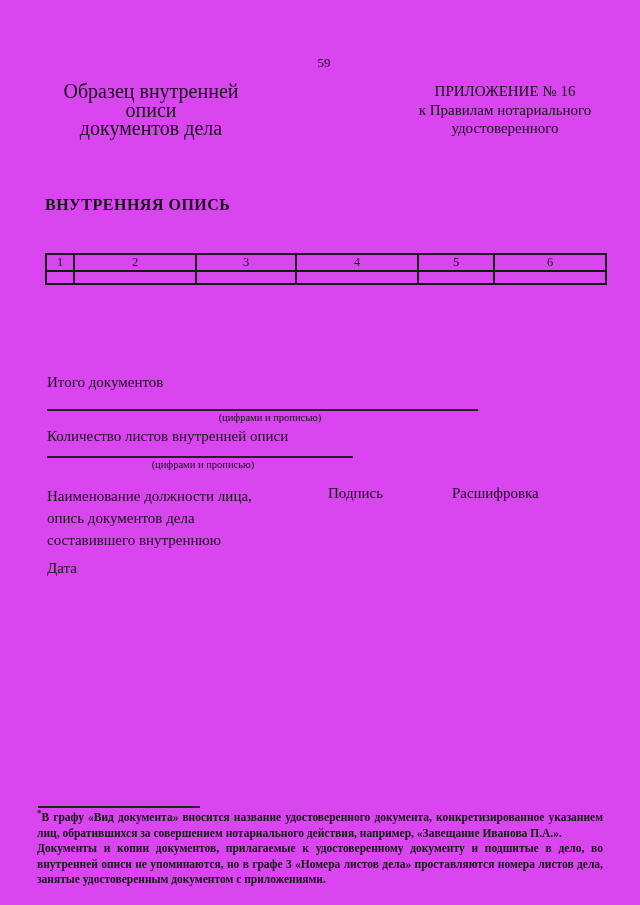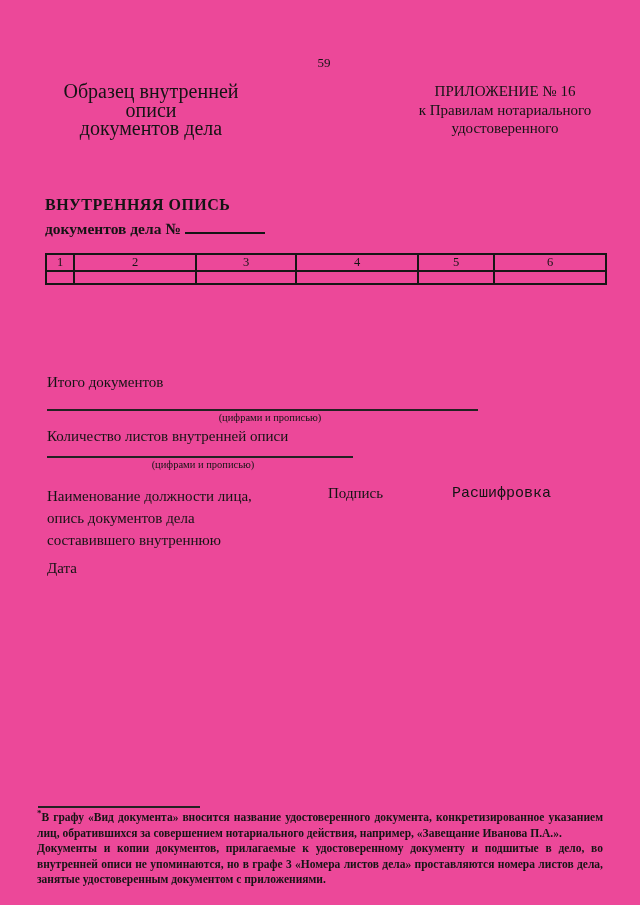--- a/index.html
+++ b/index.html
@@ -1,19 +1,19 @@
 <!DOCTYPE html>
 <html><head>
 <meta charset="utf-8">
 <style>
   html,body{margin:0;padding:0;background:#fff;}
   .page{
     position:relative;
     width:640px;height:905px;
-    background:#ec4899;
+    background:#d946ef;
     font-family:"Liberation Serif","DejaVu Serif",serif;
     color:#141414;
     overflow:hidden;
   }
   .abs{position:absolute;}
   .page-number{left:0;top:55px;width:648px;text-align:center;font-size:13px;}
   .hdr-left{left:40px;top:82px;width:222px;text-align:center;font-size:20px;line-height:18.5px;}
   .hdr-right{left:405px;top:82px;width:200px;text-align:center;font-size:15px;line-height:18.5px;}
   .title-block{left:45px;top:196px;width:560px;font-weight:bold;}
   .title-line1{font-size:16px;letter-spacing:0.5px;}
@@ -57,24 +57,20 @@
   </div>
 
   <div class="abs hdr-right">
     <div>ПРИЛОЖЕНИЕ № 16</div>
     <div>к Правилам нотариального</div>
     <div>удостоверенного</div>
   </div>
 
   <div class="abs title-block">
     <div class="title-line1">ВНУТРЕННЯЯ ОПИСЬ</div>
-    <div class="title-line2">
-      <span>документов дела №</span>
-      <span class="blank-line"></span>
-    </div>
   </div>
 
   <table class="doc-table">
     <colgroup>
       <col style="width:28px">
         <col style="width:122px">
         <col style="width:100px">
       <col style="width:122px">
         <col style="width:76px">
         <col style="width:112px">
@@ -108,21 +104,21 @@
 
   <div class="abs rule" style="left:47px;top:456px;width:306px;"></div>
   <div class="abs hint" style="left:100px;top:459px;width:206px;">(цифрами и прописью)</div>
 
   <div class="abs label" style="left:47px;top:485px;width:240px;line-height:22px;">
     <div>Наименование должности лица,</div>
     <div>опись документов дела</div>
     <div>составившего внутреннюю</div>
   </div>
   <div class="abs label" style="left:328px;top:485px;">Подпись</div>
-  <div class="abs label" style="left:452px;top:485px;font-family:Liberation Mono, monospace;">Расшифровка</div>
+  <div class="abs label" style="left:452px;top:485px;">Расшифровка</div>
 
   <div class="abs label" style="left:47px;top:560px;">Дата</div>
 
   <div class="abs footnote-rule" style="left:38px;top:806px;width:162px;"></div>
 
   <div class="abs footnote">
     <p><sup class="note-mark">*</sup><span>В графу «Вид документа» вносится название удостоверенного документа, конкретизированное указанием лиц, обратившихся за совершением нотариального действия, например, «Завещание Иванова П.А.».</span></p>
     <p>Документы и копии документов, прилагаемые к удостоверенному документу и подшитые в дело, во внутренней описи не упоминаются, но в графе 3 «Номера листов дела» проставляются номера листов дела, занятые удостоверенным документом с приложениями.</p>
   </div>
 

